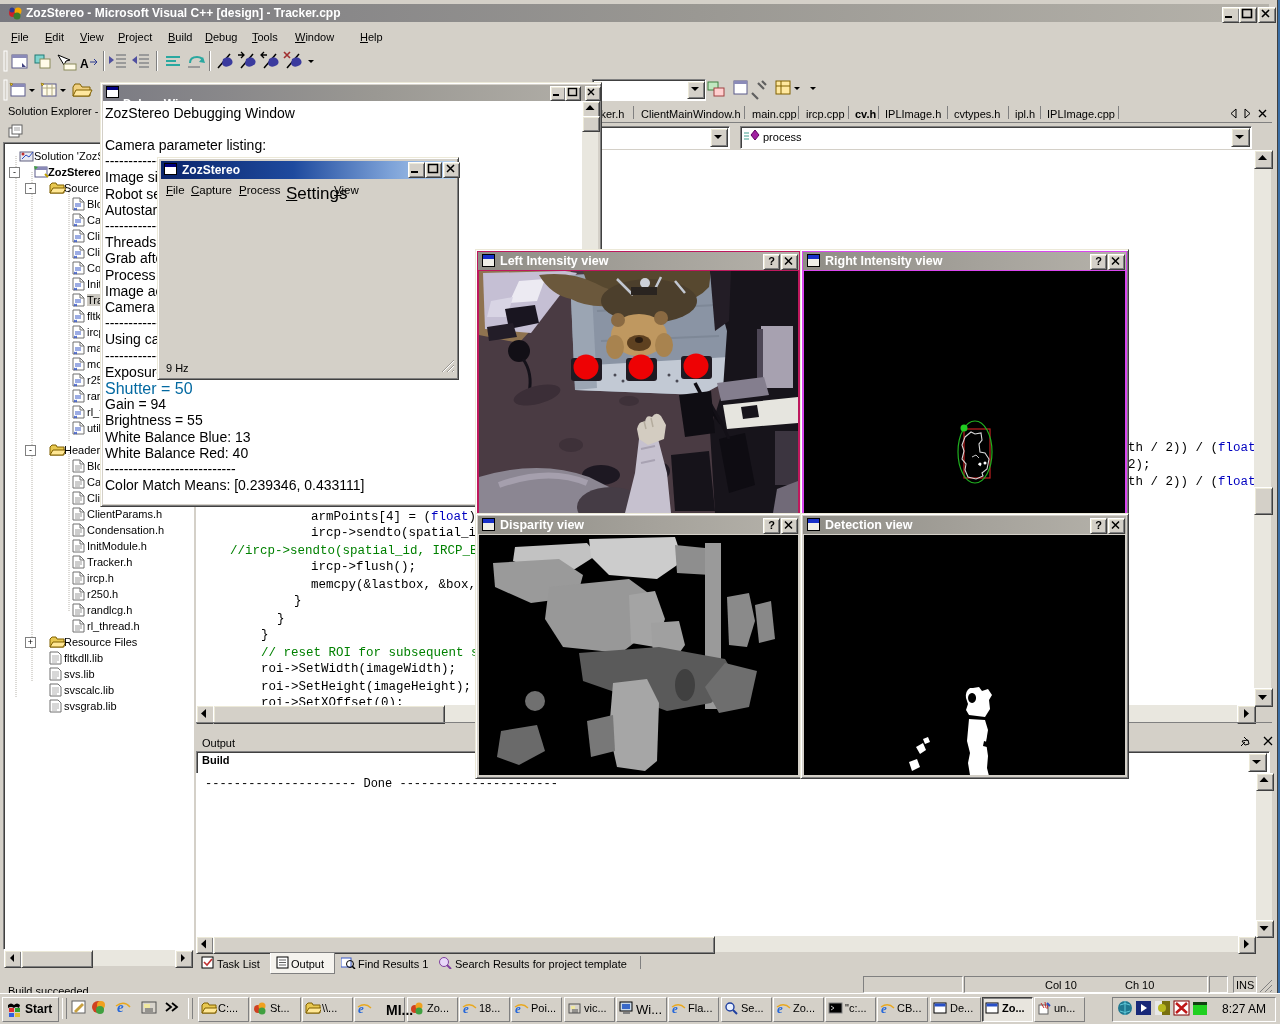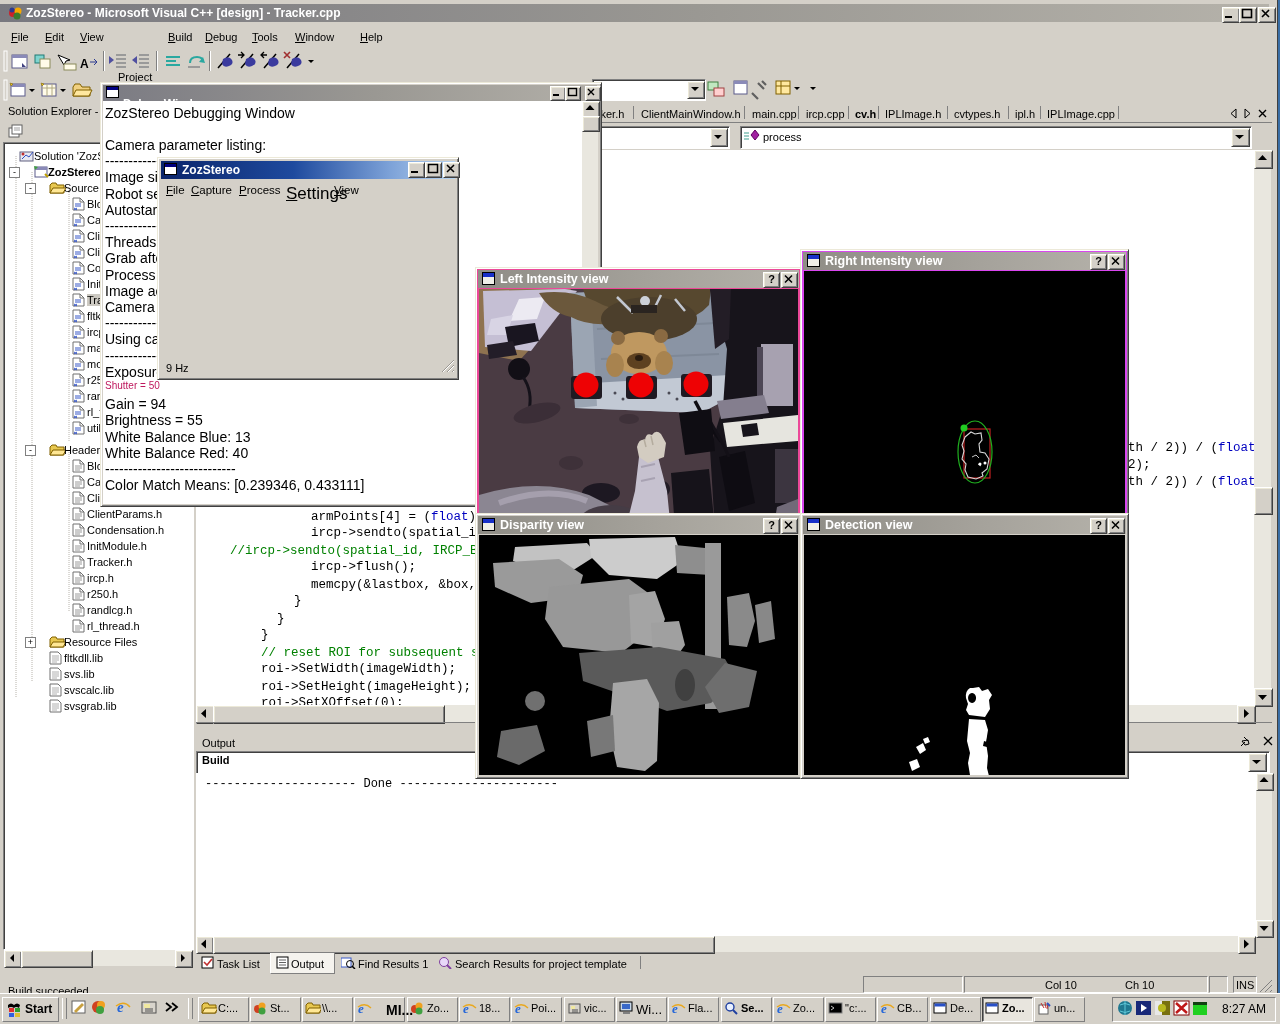--- a/index.html
+++ b/index.html
@@ -37,21 +37,21 @@
 <div class="abs wbtn" style="left:1239px;top:7px;width:16px;height:14px;"></div>
 <div class="abs wbtn" style="left:1258px;top:7px;width:16px;height:14px;"></div>
 <svg class="abs" style="left:1222px;top:7px" width="54" height="14">
     <rect x="3" y="9" width="7" height="2" fill="#000"></rect>
     <rect x="20.5" y="2.5" width="9" height="8" fill="none" stroke="#000" stroke-width="1.6"></rect>
     <path d="M40 3 L47 10 M47 3 L40 10" stroke="#000" stroke-width="1.6"></path>
   </svg>
 <div class="abs t11" style="left:11px;top:29px;"><u>F</u>ile</div>
 <div class="abs t11" style="left:45px;top:29px;"><u>E</u>dit</div>
 <div class="abs t11" style="left:80px;top:29px;"><u>V</u>iew</div>
-<div class="abs t11" style="left:118px;top:29px;margin-top:40px;"><u>P</u>roject</div>
+<div class="abs t11" style="left:118px;top:29px;"><u>P</u>roject</div>
 <div class="abs t11" style="left:168px;top:29px;"><u>B</u>uild</div>
 <div class="abs t11" style="left:205px;top:29px;"><u>D</u>ebug</div>
 <div class="abs t11" style="left:252px;top:29px;"><u>T</u>ools</div>
 <div class="abs t11" style="left:295px;top:29px;"><u>W</u>indow</div>
 <div class="abs t11" style="left:344px;top:29px;padding-left:16px;"><u>H</u>elp</div>
 <svg class="abs" style="left:0;top:47px" width="840" height="28">
     <rect x="4" y="4" width="3" height="20" fill="#d4d0c8" stroke="#fff" stroke-width="1"></rect>
     <rect x="12" y="8" width="15" height="13" fill="#fff" stroke="#5a5a8a"></rect>
     <rect x="12" y="8" width="15" height="3" fill="#8a8ab8"></rect>
     <path d="M22 16 l4 4 h-4z" fill="#404080"></path>
@@ -541,21 +541,21 @@
     <div class="abs" style="left:4px;top:134.9px;font-size:14px;color:#000;white-space:pre;">----------------------------</div>
     <div class="abs" style="left:4px;top:151.1px;font-size:14px;color:#000;white-space:pre;">Threads started</div>
     <div class="abs" style="left:4px;top:167.3px;font-size:14px;color:#000;white-space:pre;">Grab after process: 1</div>
     <div class="abs" style="left:4px;top:183.5px;font-size:14px;color:#000;white-space:pre;">Process loop running</div>
     <div class="abs" style="left:4px;top:199.7px;font-size:14px;color:#000;white-space:pre;">Image acquisition started</div>
     <div class="abs" style="left:4px;top:215.9px;font-size:14px;color:#000;white-space:pre;">Camera controls ready</div>
     <div class="abs" style="left:4px;top:232.1px;font-size:14px;color:#000;white-space:pre;">----------------------------</div>
     <div class="abs" style="left:4px;top:248.3px;font-size:14px;color:#000;white-space:pre;">Using calibration file</div>
     <div class="abs" style="left:4px;top:264.5px;font-size:14px;color:#000;white-space:pre;">----------------------------</div>
     <div class="abs" style="left:4px;top:280.7px;font-size:14px;color:#000;white-space:pre;">Exposure = 255</div>
-    <div class="abs" style="left:4px;top:296.9px;font-size:10px;color:#be185d;white-space:pre;text-align:right;">Shutter = 50</div>
+    <div class="abs" style="left:4px;top:296.9px;font-size:16px;color:#0369a1;white-space:pre;text-align:right;">Shutter = 50</div>
     <div class="abs" style="left:4px;top:313.1px;font-size:14px;color:#000;white-space:pre;">Gain = 94</div>
     <div class="abs" style="left:4px;top:329.3px;font-size:14px;color:#000;white-space:pre;">Brightness = 55</div>
     <div class="abs" style="left:4px;top:345.5px;font-size:14px;color:#000;white-space:pre;">White Balance Blue: 13</div>
     <div class="abs" style="left:4px;top:361.7px;font-size:14px;color:#000;white-space:pre;">White Balance Red: 40</div>
     <div class="abs" style="left:4px;top:377.9px;font-size:14px;color:#000;white-space:pre;">----------------------------</div>
     <div class="abs" style="left:4px;top:394.1px;font-size:14px;color:#000;white-space:pre;">Color Match Means: [0.239346, 0.433111]</div>
     <div class="abs sbtrack" style="left:481px;top:18px;width:16px;height:403px;"></div>
     <div class="abs sbbtn" style="left:481px;top:18px;width:16px;height:15px;"></div>
     <svg class="abs" style="left:481px;top:18px" width="16" height="15">
       <path d="M8 4 l-4.5 5 h9z" fill="#000"></path>
@@ -581,21 +581,21 @@
     <div class="abs" style="left:33px;top:26px;font-size:11.5px;color:#000;"><u>C</u>apture</div>
     <div class="abs" style="left:81px;top:26px;font-size:11.5px;color:#000;"><u>P</u>rocess</div>
     <div class="abs" style="left:128px;top:26px;font-size:17px;color:#000;"><u>S</u>ettings</div>
     <div class="abs" style="left:176px;top:26px;font-size:11.5px;color:#000;"><u>V</u>iew</div>
     <div class="abs" style="left:8px;top:204px;font-size:11px;color:#000;">9 Hz</div>
     <svg class="abs" style="left:283px;top:201px" width="14" height="14">
       <path d="M13 1 L1 13 M13 6 L6 13 M13 11 L11 13" stroke="#9a9690"></path>
       <path d="M13 2 L2 13 M13 7 L7 13 M13 12 L12 13" stroke="#fff"></path>
     </svg>
   </div>
-<div class="abs" style="left:475px;top:267px;width:325px;height:266px;z-index:30;background:#ec4899;border:1px solid #404040;border-top-color:#ece9d8;border-left-color:#ece9d8;box-shadow:inset 1px 1px 0 #fff, inset -1px -1px 0 #808080;">
+<div class="abs" style="left:475px;top:249px;width:325px;height:266px;z-index:30;background:#be185d;border:1px solid #404040;border-top-color:#ece9d8;border-left-color:#ece9d8;box-shadow:inset 1px 1px 0 #fff, inset -1px -1px 0 #808080;">
     <div class="abs" style="left:2px;top:2px;width:321px;height:18px;background:linear-gradient(90deg,#8f8d86 0%,#a5a29b 55%,#b5b2aa 100%);"></div>
     <svg class="abs" style="left:6px;top:4px" width="14" height="14">
       <rect x="0.5" y="0.5" width="12" height="12" fill="#f0efe8" stroke="#000"></rect>
       <rect x="1" y="1" width="11" height="4" fill="#1830c8"></rect>
     </svg>
     <div class="abs" style="left:24px;top:4px;font-size:12.5px;font-weight:bold;color:#fff;">Left Intensity view</div>
     <div class="abs wbtn" style="left:287px;top:4px;width:15px;height:14px;font-weight:bold;font-size:11px;line-height:13px;">?</div>
     <div class="abs wbtn" style="left:305px;top:4px;width:15px;height:14px;font-weight:bold;font-size:11px;line-height:13px;"></div>
     <svg class="abs" style="left:305px;top:4px" width="15" height="14">
       <path d="M4 3.5 l7 7 m0 -7 l-7 7" stroke="#000" stroke-width="1.5"></path>
@@ -832,21 +832,21 @@
 <svg class="abs" style="left:671px;top:1001px;z-index:42" width="15" height="15">
     <text x="1" y="12" font-size="13" font-weight="bold" font-style="italic" fill="#2868d8" font-family="Liberation Serif">e</text>
     <path d="M1 6 q7 -5 13 1" stroke="#e8a820" stroke-width="1.3" fill="none"></path>
   </svg>
 <div class="abs" style="left:688px;top:1002px;font-size:11px;font-weight:normal;z-index:42;white-space:nowrap;">Fla...</div>
 <div class="abs bout2" style="left:721px;top:997px;width:49px;height:23px;background:#d4d0c8;z-index:41;"></div>
 <svg class="abs" style="left:724px;top:1001px;z-index:42" width="15" height="14">
     <circle cx="6" cy="6" r="4" fill="#e8f0ff" stroke="#2040a0" stroke-width="1.4"></circle>
     <path d="M9 9 l4 4" stroke="#2040a0" stroke-width="2"></path>
   </svg>
-<div class="abs" style="left:741px;top:1002px;font-size:11px;font-weight:bold;z-index:42;white-space:nowrap;">Se...</div>
+<div class="abs" style="left:741px;top:1002px;font-size:11px;font-weight:normal;z-index:42;white-space:nowrap;">Se...</div>
 <div class="abs bout2" style="left:773px;top:997px;width:49px;height:23px;background:#d4d0c8;z-index:41;"></div>
 <svg class="abs" style="left:776px;top:1001px;z-index:42" width="15" height="15">
     <text x="1" y="12" font-size="13" font-weight="bold" font-style="italic" fill="#2868d8" font-family="Liberation Serif">e</text>
     <path d="M1 6 q7 -5 13 1" stroke="#e8a820" stroke-width="1.3" fill="none"></path>
   </svg>
 <div class="abs" style="left:793px;top:1002px;font-size:11px;font-weight:normal;z-index:42;white-space:nowrap;">Zo...</div>
 <div class="abs bout2" style="left:825px;top:997px;width:49px;height:23px;background:#d4d0c8;z-index:41;"></div>
 <svg class="abs" style="left:828px;top:1001px;z-index:42" width="15" height="14">
     <rect x="1" y="2" width="13" height="10" fill="#000" stroke="#808080"></rect>
     <path d="M3 5 l3 2 -3 2" stroke="#c0c0c0" fill="none"></path>

